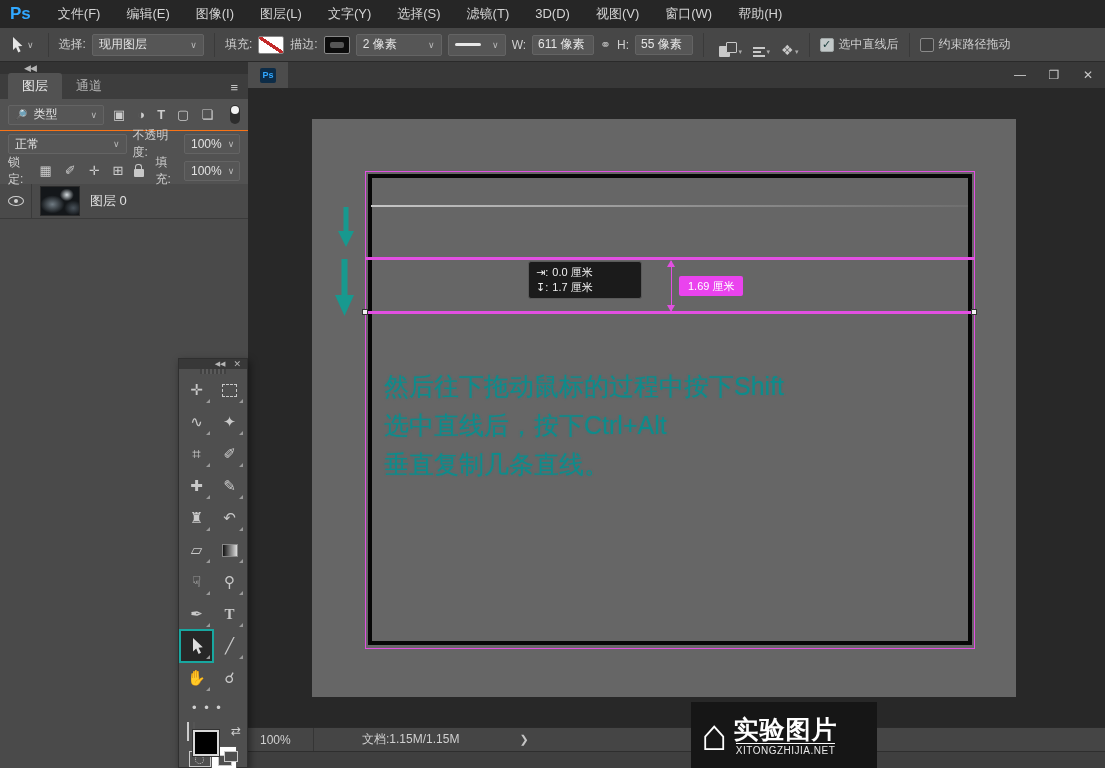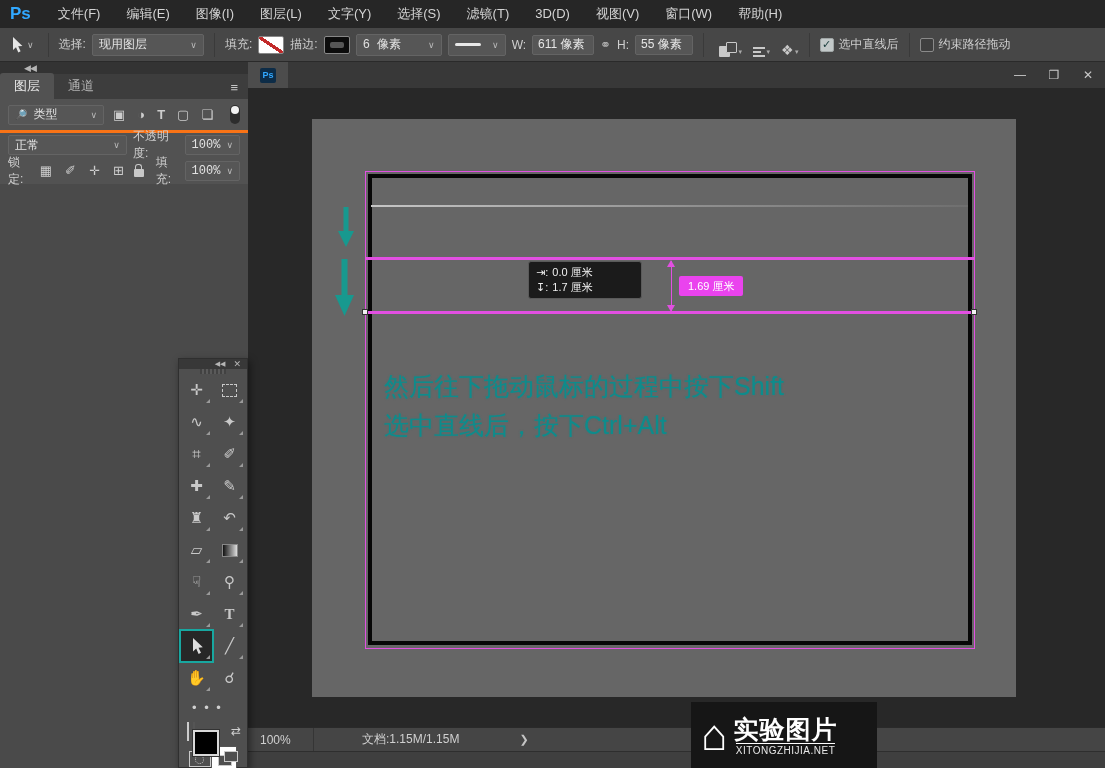--- a/index.html
+++ b/index.html
@@ -16,21 +16,21 @@
   
   .optionsbar { position:absolute; left:0; top:28px; width:1105px; height:34px;
                 background:#474747; border-bottom:1px solid #2a2a2a; display:flex;
                 align-items:center; gap:6px; padding:0 6px; z-index:29; color:#cfcfcf; font-size:12px; }
   .sep { width:1px; height:24px; background:#3a3a3a; margin:0 4px; flex:none; }
   .toolbtn { display:flex; align-items:center; gap:4px; padding:0 4px; }
   .cursor-arrow { display:inline-block; }
   .dd { color:#b9b9b9; font-size:9px; }
   .combo { background:#565656; border:1px solid #646464; border-radius:2px; height:22px;
            display:flex; align-items:center; gap:6px; padding:0 6px; color:#e2e2e2; }
-  .combo .val { white-space:nowrap;font-family:Liberation Mono, monospace; }
+  .combo .val { white-space:nowrap; }
   .field { background:#565656; border:1px solid #646464; border-radius:2px; height:20px;
            display:flex; align-items:center; padding:0 5px; color:#e6e6e6; white-space:nowrap; }
   .swatch-fill { width:26px; height:18px; border:1px solid #888; border-radius:2px;
       background:linear-gradient(to top right,#fff 44%,#c22a2a 44%,#c22a2a 56%,#fff 56%); }
   .swatch-stroke { width:26px; height:18px; border:1px solid #888; border-radius:2px;
       background:#0c0c0c; position:relative; }
   .swatch-stroke span { position:absolute; left:5px; top:5px; width:14px; height:6px;
       background:#565656; border-radius:2px; }
   .line-style { width:26px; height:3px; background:#e8e8e8; border-radius:2px; }
   .link-icon { color:#b5b5b5; font-size:13px; }
@@ -46,27 +46,27 @@
         justify-content:center; font-size:11px; }
   .cb.on { background:#c3c9c9; color:#173a3a; border:1px solid #9fa5a5; }
   .cb.off { background:#3f3f3f; border:1px solid #8a8a8a; }
   .cb-row { display:flex; align-items:center; gap:5px; }
 
   
   .leftdock { position:absolute; left:0; top:62px; width:248px; height:706px;
               background:#4a4a4a; z-index:20; }
   .dock-strip { height:12px; background:#333; display:flex; align-items:center; padding-left:24px;
                 color:#b5b5b5; font-size:9px; letter-spacing:-1px; }
-  .ptabs { height:25px; background:#3d3d3d; display:flex; align-items:flex-end; }
+  .ptabs { height:25px; background:#3d3d3d; display:flex; align-items:flex-end;padding-left:8px; }
   .ptab { font-size:13px; padding:4px 14px 4px; color:#b5b5b5; }
   .ptab.active { background:#525252; color:#e8e8e8; border-radius:3px 3px 0 0; }
   .ptab-menu { margin-left:auto; color:#c5c5c5; padding:0 10px 4px; font-size:13px; }
   .prow { display:flex; align-items:center; gap:6px; padding:0 8px; background:#525252; color:#cfcfcf; font-size:12px; }
   .prow.filter { height:31px; }
-  .prow.blend { height:27px; border-top:3px solid #f97316; }
+  .prow.blend { height:27px; border-top:1px solid #f97316; }
   .prow.lock { height:27px; }
   .picon { color:#cdcdcd; font-size:13px; padding:0 3px; }
   .pill { width:10px; height:19px; background:#2d2d2d; border-radius:5px; margin-left:auto; position:relative; }
   .pill span { position:absolute; top:1px; left:1px; width:8px; height:8px; background:#f2f2f2; border-radius:50%; }
   .lockicons { display:flex; gap:7px; align-items:center; }
   .csslock { width:10px; height:8px; background:#c8c8c8; border-radius:1px; position:relative; display:inline-block; margin-top:5px; }
   .csslock i { position:absolute; left:1.5px; top:-5px; width:7px; height:6px; border:1.5px solid #c8c8c8;
                border-bottom:none; border-radius:3px 3px 0 0; display:block; }
   .layers { background:#454545; }
   .lrow { height:35px; display:flex; align-items:center; border-bottom:1px solid #3a3a3a; background:#4a4a4a; }
@@ -223,21 +223,21 @@
       <span class="dd" style="margin-left:auto">∨</span>
     </span>
     <span class="sep"></span>
     <span>填充:</span>
     <span class="swatch-fill"></span>
     <span>描边:</span>
     <span class="swatch-stroke">
         <span></span>
       </span>
     <span class="combo" style="width:86px">
-      <span class="val">6 像素</span>
+      <span class="val">2 像素</span>
       <span class="dd" style="margin-left:auto">∨</span>
     </span>
     <span class="combo" style="width:58px">
       <span class="line-style"></span>
       <span class="dd" style="margin-left:auto">∨</span>
     </span>
     <span>W:</span>
     <span class="field" style="width:62px">611 像素</span>
     <span class="link-icon">⚭</span>
     <span>H:</span>
@@ -318,20 +318,29 @@
             <i></i>
           </span>
       </span>
       <span style="margin-left:6px">填充:</span>
       <span class="combo" style="width:56px;height:20px">
         <span class="val">100%</span>
         <span class="dd" style="margin-left:auto">∨</span>
       </span>
     </div>
     <div class="layers">
+      <div class="lrow">
+        <span class="eyecell">
+            <span class="eye">
+              <span></span>
+            </span>
+          </span>
+        <span class="thumb imgthumb"></span>
+        <span class="lname">图层 0</span>
+      </div>
     </div>
     <div class="dock-rest"></div>
   </div>
 
   <div class="docwin">
     <div class="tabbar">
       <div class="doctab">
         <span class="tab-pslogo">Ps</span>
       </div>
       <div class="winctl">
@@ -376,20 +385,21 @@
           <polygon points="0,24 16,24 8,40" fill="#17998f"></polygon>
         </svg>
         <svg class="teal-arrow" style="left:23px; top:140px;" width="19" height="57" viewBox="0 0 19 57">
           <rect x="6.5" y="0" width="6" height="38" fill="#17998f"></rect>
           <polygon points="0,36 19,36 9.5,57" fill="#17998f"></polygon>
         </svg>
 
         <div class="canvas-text">
           <div>然后往下拖动鼠标的过程中按下Shift</div>
           <div>选中直线后，按下Ctrl+Alt</div>
+          <div>垂直复制几条直线。</div>
         </div>
       </div>
     </div>
 
     <div class="statusbar">
       <span class="zoomfield">100%</span>
       <span class="docinfo">文档:1.15M/1.15M</span>
       <span class="status-chev">❯</span>
     </div>
     <div class="bottomstrip"></div>

